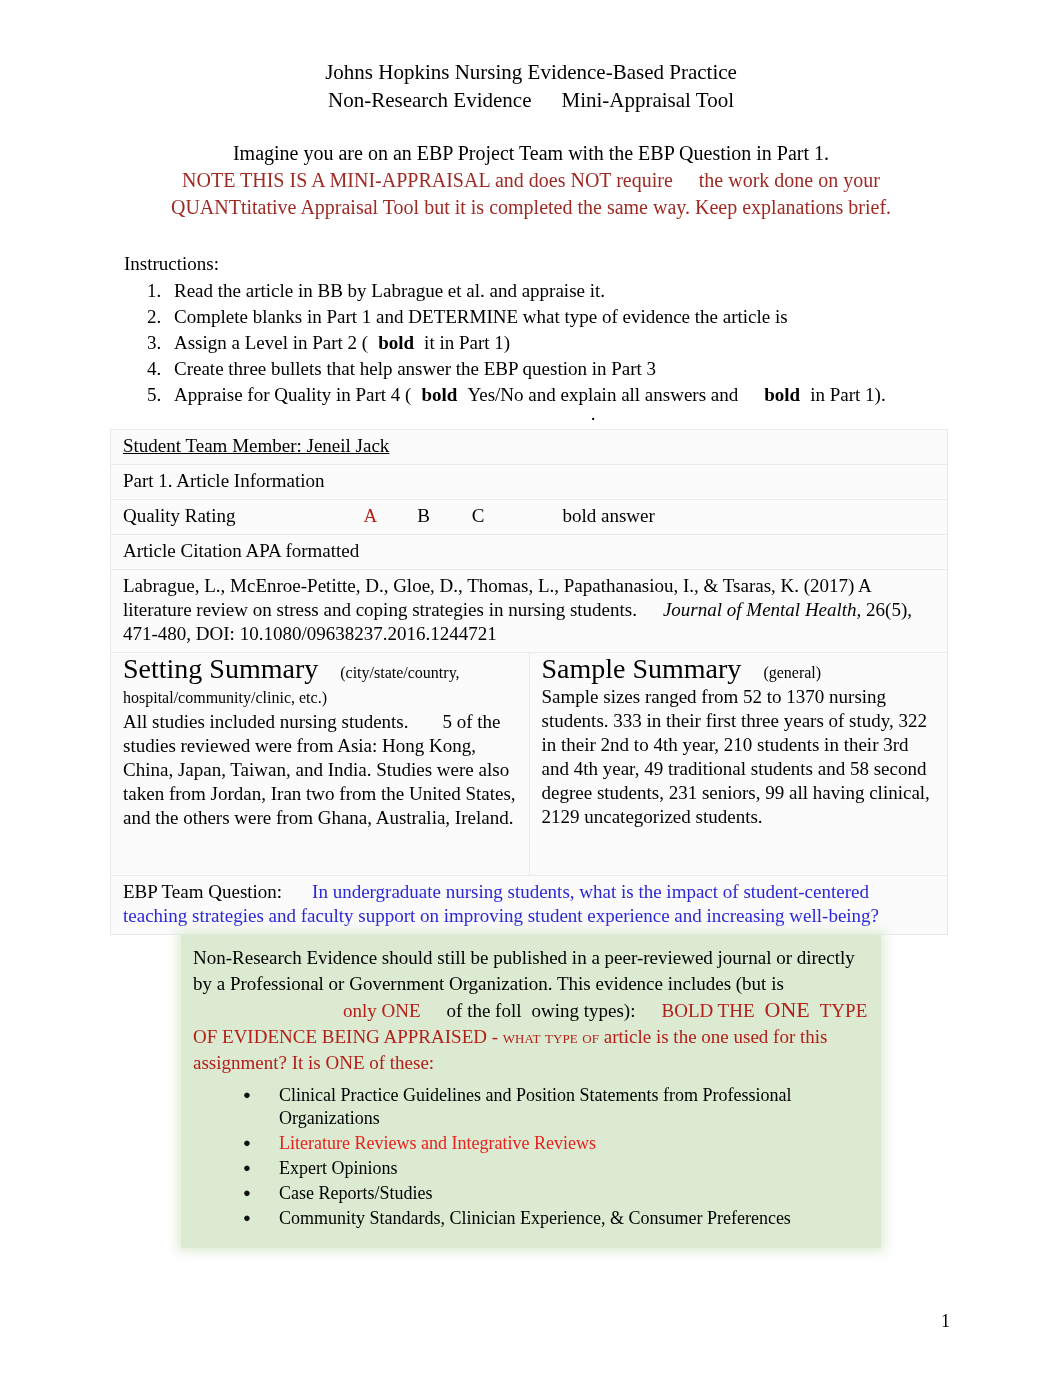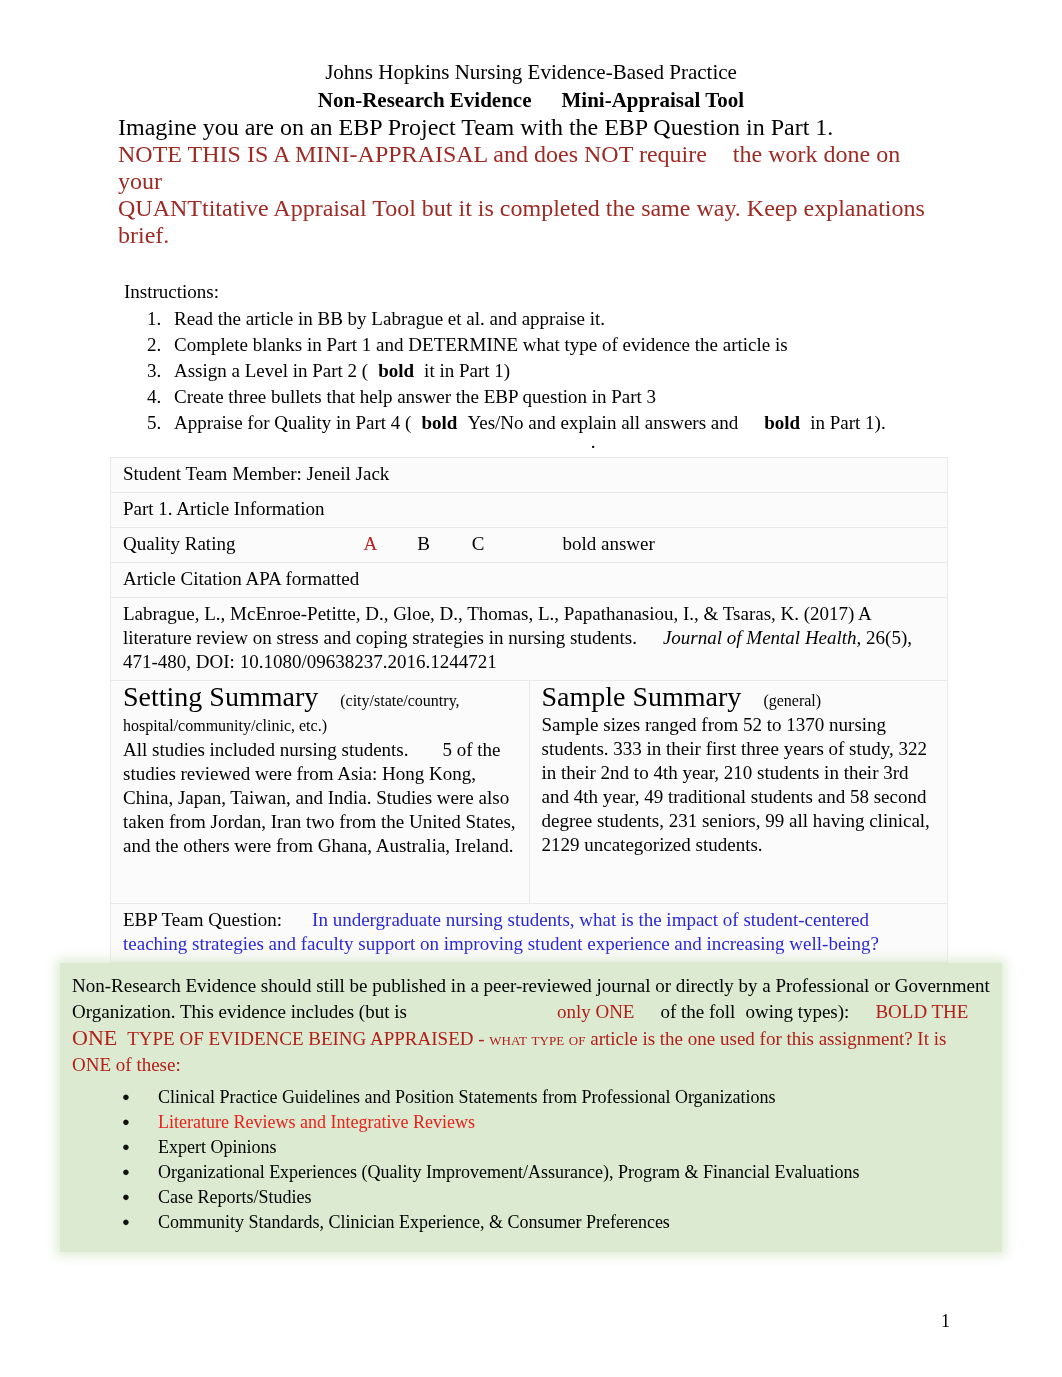--- a/index.html
+++ b/index.html
@@ -24,27 +24,28 @@
 
   
   .title-block {
     text-align: center;
     padding-top: 58px;
     font-size: 21px;
     line-height: 28px;
   }
   .title-line2 {
     letter-spacing: 0px;
-    font-weight: bold;
   }
   .title-gap { display: inline-block; width: 30px; }
 
   
   .intro {
-    font-size: 24px;
+    margin-top: 26px;
+    text-align: center;
+    font-size: 20px;
     line-height: 27px;
     padding: 0 118px;
   }
   .intro-line1 { display:block; }
   .intro-red-wrap { display:block; color:#9e2a24; }
 
   
   .instructions {
     margin-top: 30px;
     padding-left: 124px;
@@ -90,20 +91,21 @@
     padding: 4px 10px 6px 12px;
     font-size: 19px;
     line-height: 24px;
     background: #fbfbfb;
   }
   td.student-row {
     font-size: 20px;
     padding-top: 6px;
     padding-bottom: 8px;
     border-color: #ececec;
+    text-decoration: underline;
   }
   td.part-header {
     background: linear-gradient(to bottom, #a9d19a 0%, #93c482 45%, #9dcb8c 100%);
     text-align: left;
     font-size: 20px;
     padding: 3px 0 5px 0;
     border: none;
   }
   td.level-row, td.quality-row {
     font-size: 20px;
@@ -150,21 +152,21 @@
     line-height: 26px;
     padding: 8px 14px 8px 14px;
   }
   .q-label { color: #000000; }
   .q-text { color: #2a27d6; }
   .q-gap { display:inline-block; width: 30px; }
 
   
   .green-panel {
     position: relative;
-    width: 942px;
+    width: 700px;
     margin: 0 auto;
     background: #dbead0;
     padding: 10px 0 16px 0;
     box-shadow: 0 0 10px 4px rgba(219,234,208,0.85);
   }
   .green-panel .para {
     font-size: 19px;
     line-height: 26px;
     padding: 0 12px 0 12px;
   }
@@ -280,21 +282,20 @@
   <div class="green-panel">
     <div class="para">
       <span>Non-Research Evidence should still be published in a peer-reviewed journal or directly by a Professional or Government Organization. This evidence includes (but is</span><span class="gp1"></span><span class="red-txt">only ONE</span><span class="gp2"></span><span>of</span>
       <span>the foll</span><span class="gp3"></span><span>owing types):</span><span class="gp2"></span><span class="red-caps">BOLD THE</span><span class="gp3"></span><span class="red-txt one-big">ONE</span><span class="gp3"></span><span class="red-caps">TYPE OF EVIDENCE BEING APPRAISED - what type of</span>
       <span class="red-txt">article is the one used for this assignment? It is ONE of these:</span>
     </div>
     <ul class="evidence-list">
       <li>Clinical Practice Guidelines and Position Statements from Professional Organizations</li>
       <li class="highlight">Literature Reviews and Integrative Reviews</li>
       <li>Expert Opinions</li>
-      <li>Organizational Experiences (Quality Improvement/Assurance), Program &amp; Financial Evaluations</li>
       <li>Case Reports/Studies</li>
       <li>Community Standards, Clinician Experience, &amp; Consumer Preferences</li>
     </ul>
   </div>
 
   <div class="page-number">1</div>
 
 </div>
 
 </body></html>

